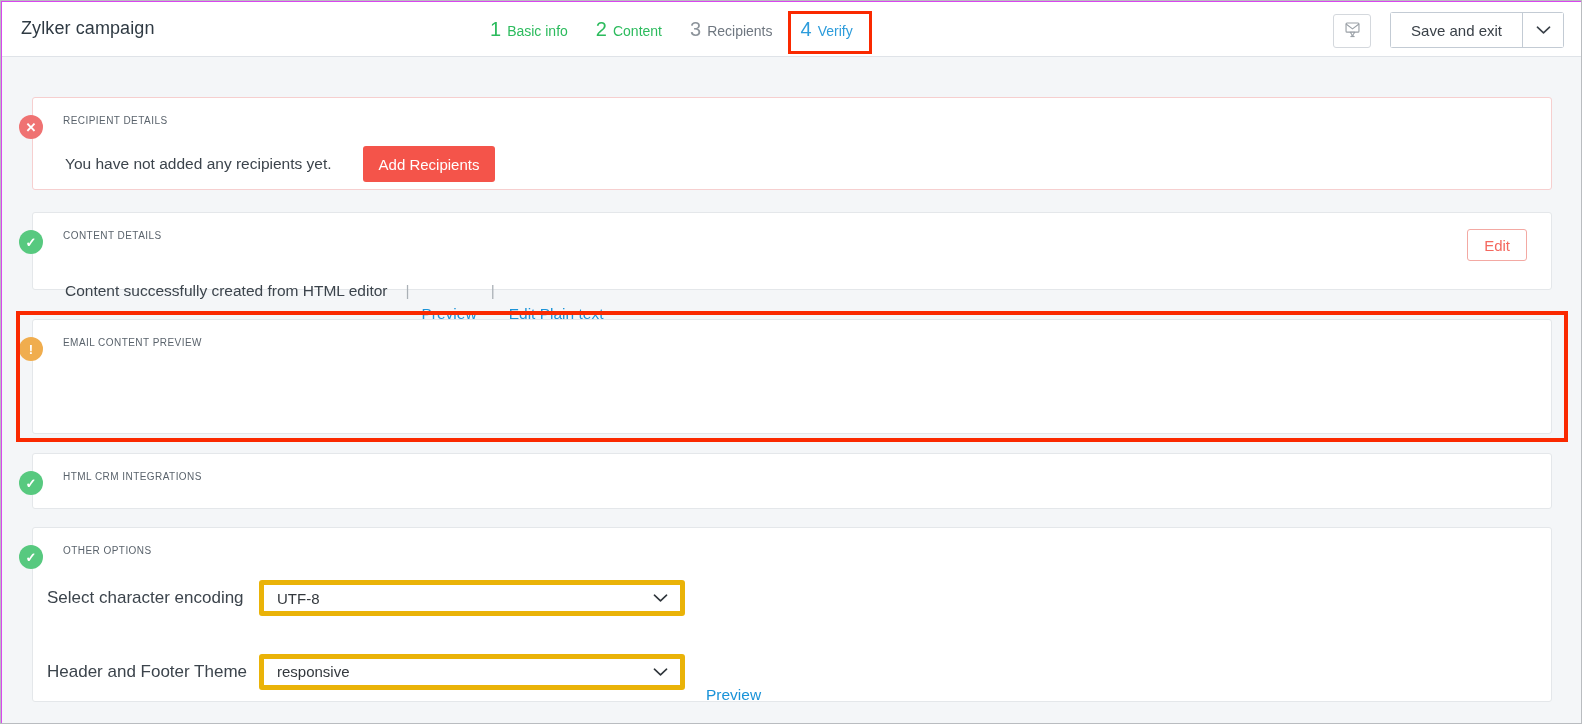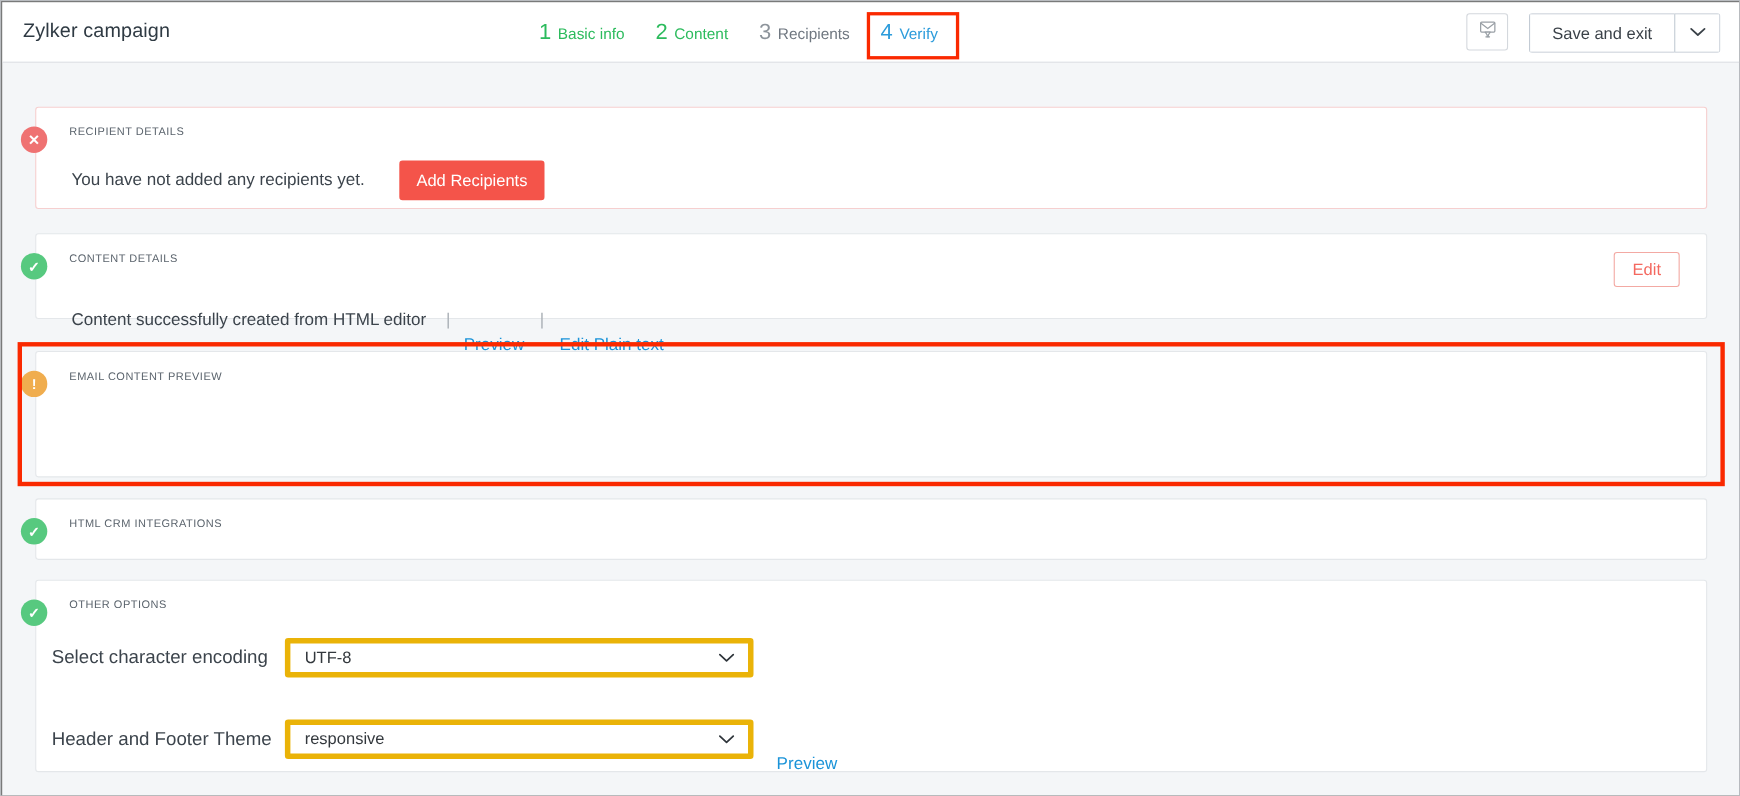--- a/index.html
+++ b/index.html
@@ -9,21 +9,21 @@
   }
   body {
     font-family: "Liberation Sans", sans-serif;
     -webkit-font-smoothing: antialiased;
   }
   #app {
     position: relative;
     width: 1582px;
     height: 724px;
     box-sizing: border-box;
-    background: #737373;
+    background: #d946ef;
     border: 1px solid #b9bcc0;
     overflow: hidden;
   }
 
   
   .topbar {
     position: absolute;
     left: 1px; top: 1px;
     width: 1580px;
     height: 55px;
@@ -77,21 +77,21 @@
     width: 84px; height: 43px;
     border: 3px solid #fa2900;
     box-sizing: border-box;
     pointer-events: none;
   }
 
   .topbar-right {
     position: absolute;
     right: 18px; top: 10px;
     display: flex;
-    align-items: flex-start;
+    align-items: flex-end;
     gap: 19px;
   }
   .icon-btn {
     width: 38px; height: 34px;
     border: 1px solid #d4d8dd;
     border-radius: 3px;
     background: #fff;
     display: flex;
     align-items: center;
     justify-content: center;

